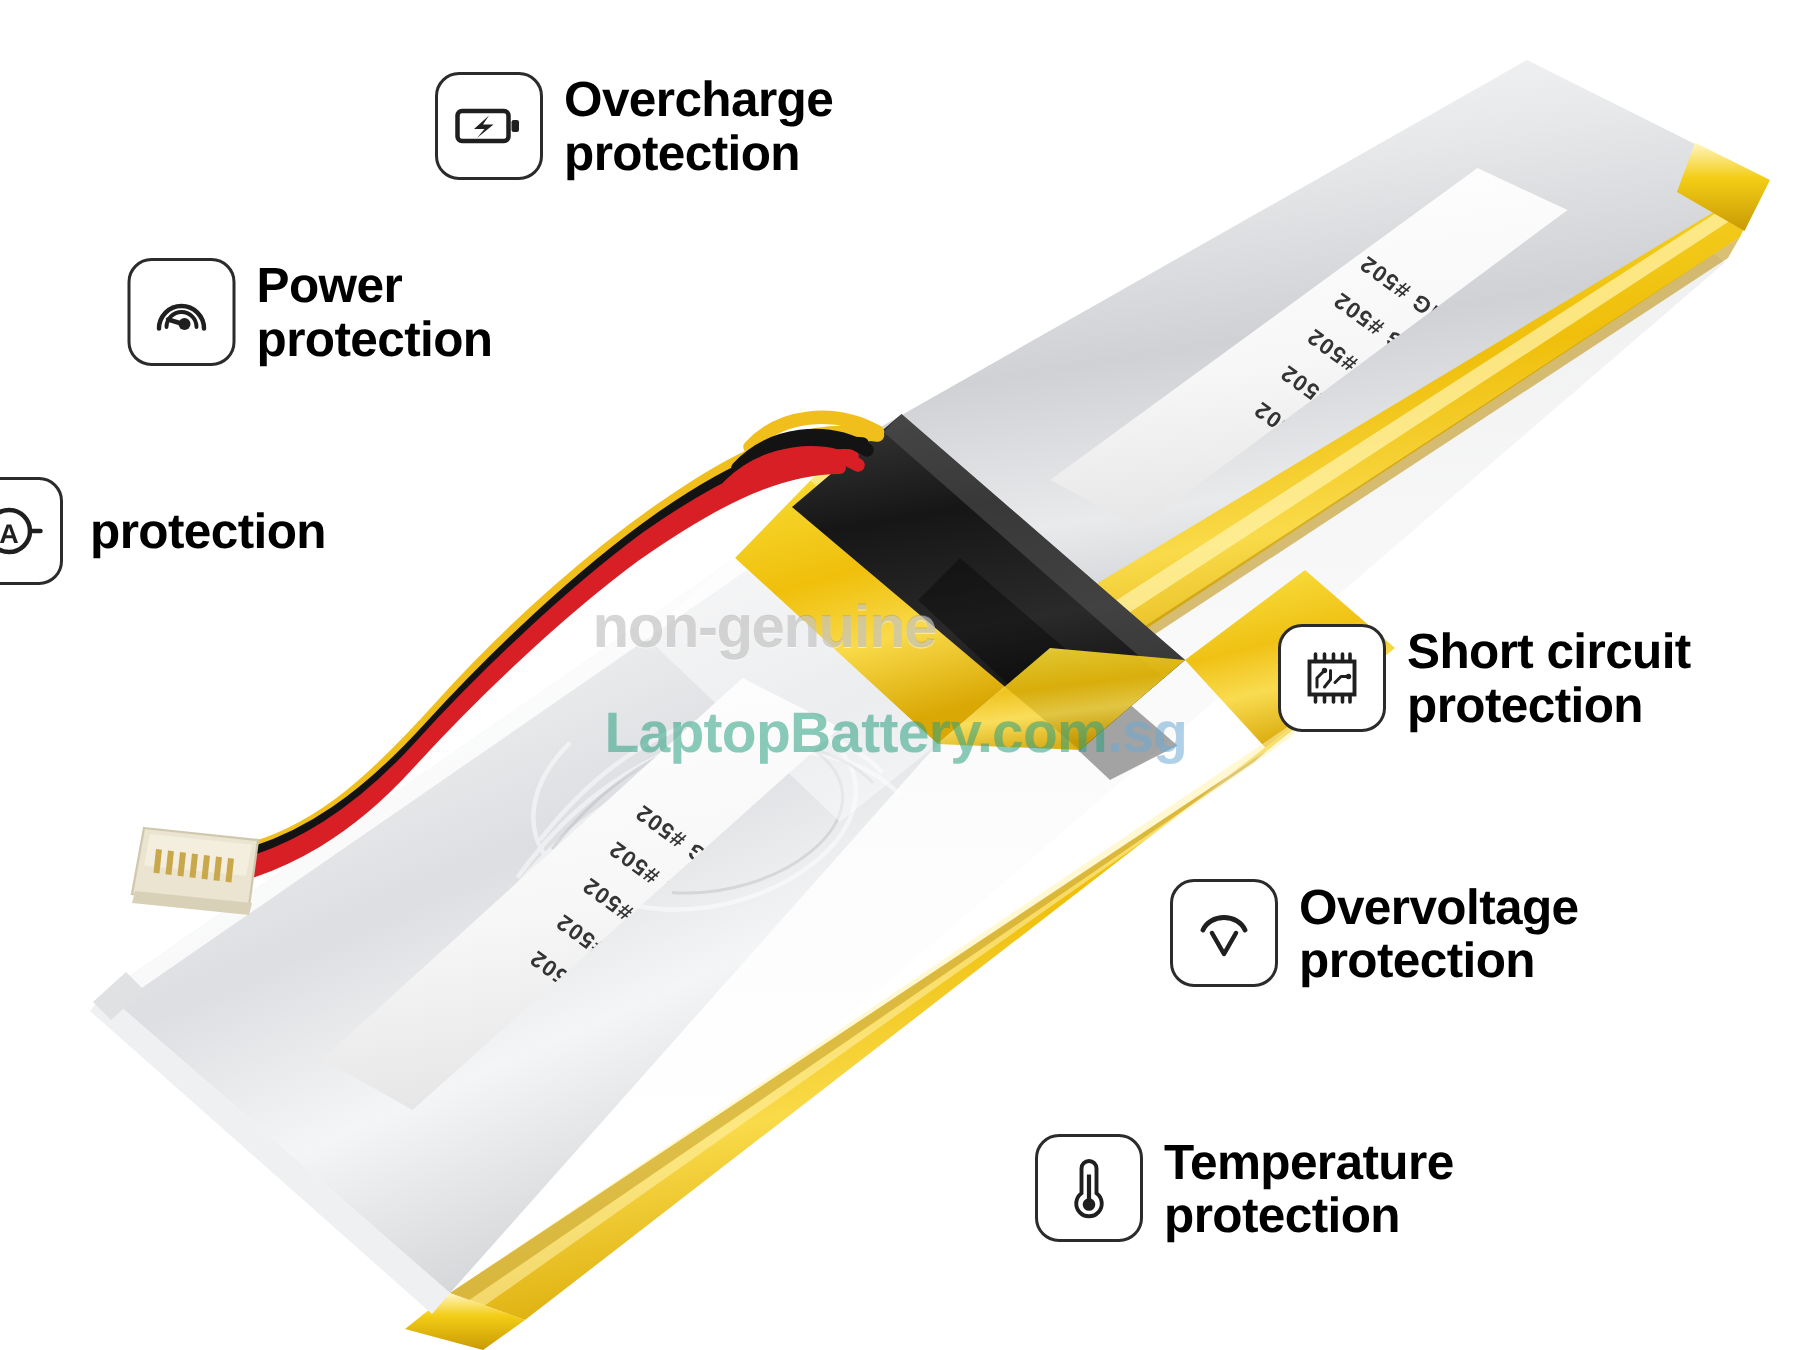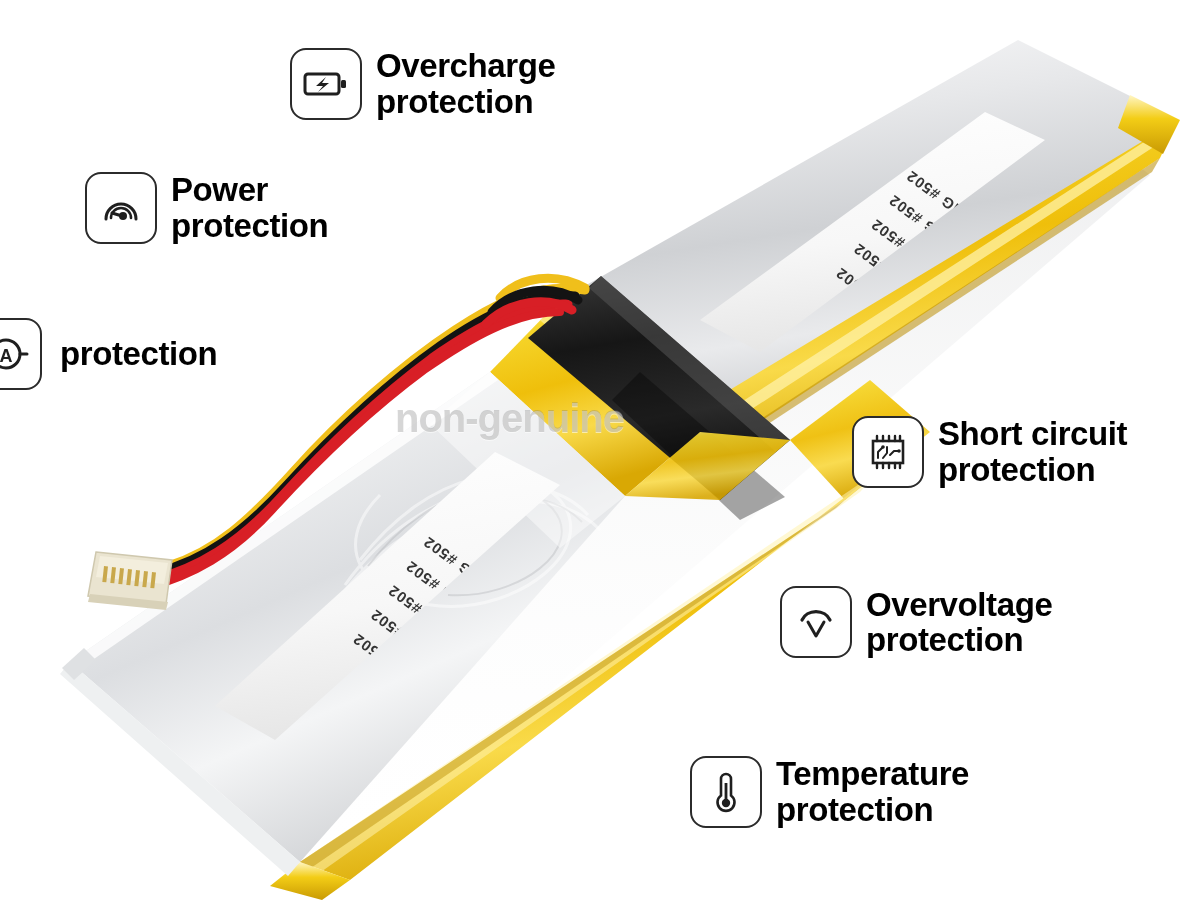--- a/index.html
+++ b/index.html
@@ -51,21 +51,21 @@
     white-space: nowrap;
   }
   .feature-label .l2 { display: block; }
 
   
   #feat-overcharge   { left: 290px;  top: 48px;  }
   #feat-power        { left: 85px;   top: 172px; }
   #feat-overcurrent  { left: 8px;    top: 318px; }
   #feat-short        { left: 852px;  top: 416px; }
   #feat-overvoltage  { left: 780px;  top: 586px; align-items: flex-end; }
-  #feat-temperature  { left: 690px;  top: 756px; }
+  #feat-temperature  { left: 690px;  top: 756px; align-items: flex-end; }
 
   #feat-overcurrent .feature-icon { margin-left: -38px; }
   #feat-overcurrent { gap: 18px; }
 
   
   #wm-nongenuine {
     position: absolute;
     left: 395px; top: 396px;
     font-size: 40px;
     font-weight: bold;
@@ -238,20 +238,23 @@
         <rect x="128" y="569" width="4" height="16" transform="rotate(6 128 569)"></rect>
         <rect x="136" y="570" width="4" height="16" transform="rotate(6 136 570)"></rect>
         <rect x="144" y="571" width="4" height="16" transform="rotate(6 144 571)"></rect>
         <rect x="152" y="572" width="4" height="16" transform="rotate(6 152 572)"></rect>
       </g>
       <polygon points="90,594 168,602 166,610 88,602" fill="#d8d1b8"></polygon>
     </g>
   </svg>
 
   <div id="wm-nongenuine">non-genuine</div>
+  <div id="wm-domain">
+    <span class="seg-main">LaptopBattery.com</span><span class="seg-sg">.sg</span>
+  </div>
 
   <div class="feature" id="feat-overcharge">
     <div class="feature-icon">
       <svg width="46" height="32" viewBox="0 0 46 32">
         <rect x="2" y="6" width="34" height="20" rx="3" fill="none" stroke="#1f1f1f" stroke-width="3"></rect>
         <rect x="38" y="12" width="5" height="8" rx="1.5" fill="#1f1f1f"></rect>
         <path d="M23 9 L13 18 L20 18 L15 24 L26 15 L19 15 Z" fill="#1f1f1f"></path>
       </svg>
     </div>
     <div class="feature-label">

